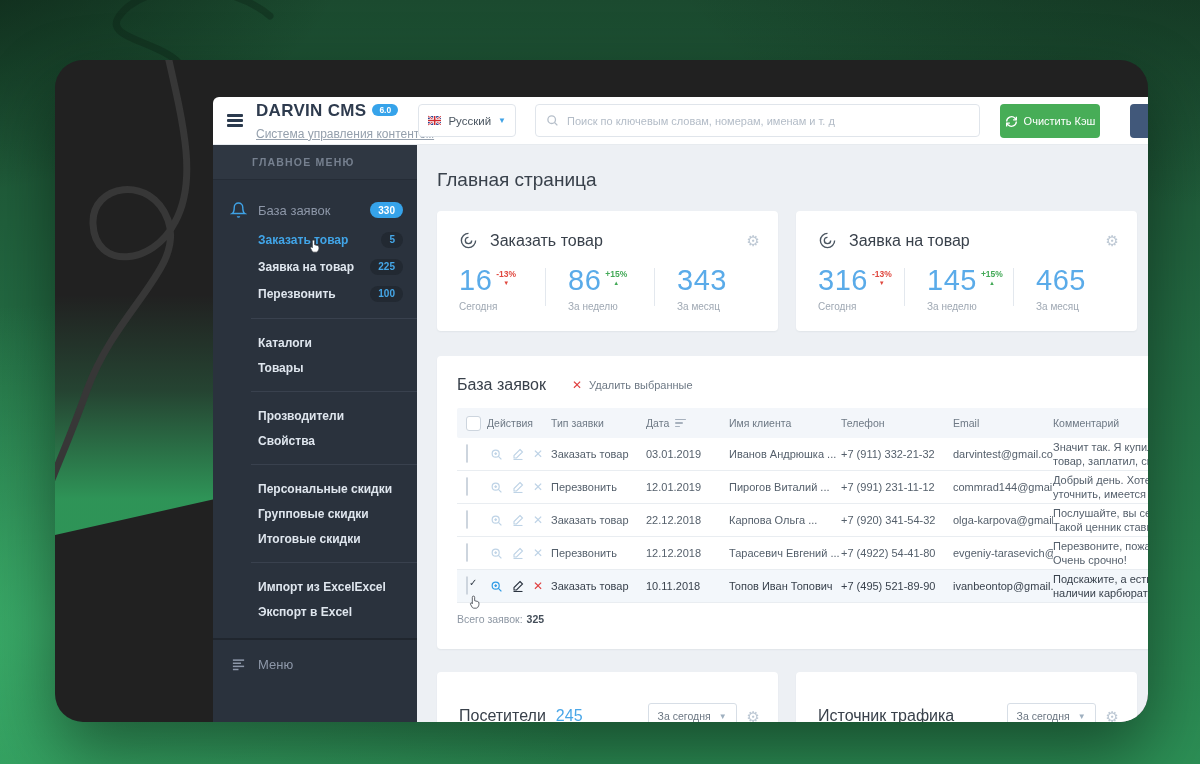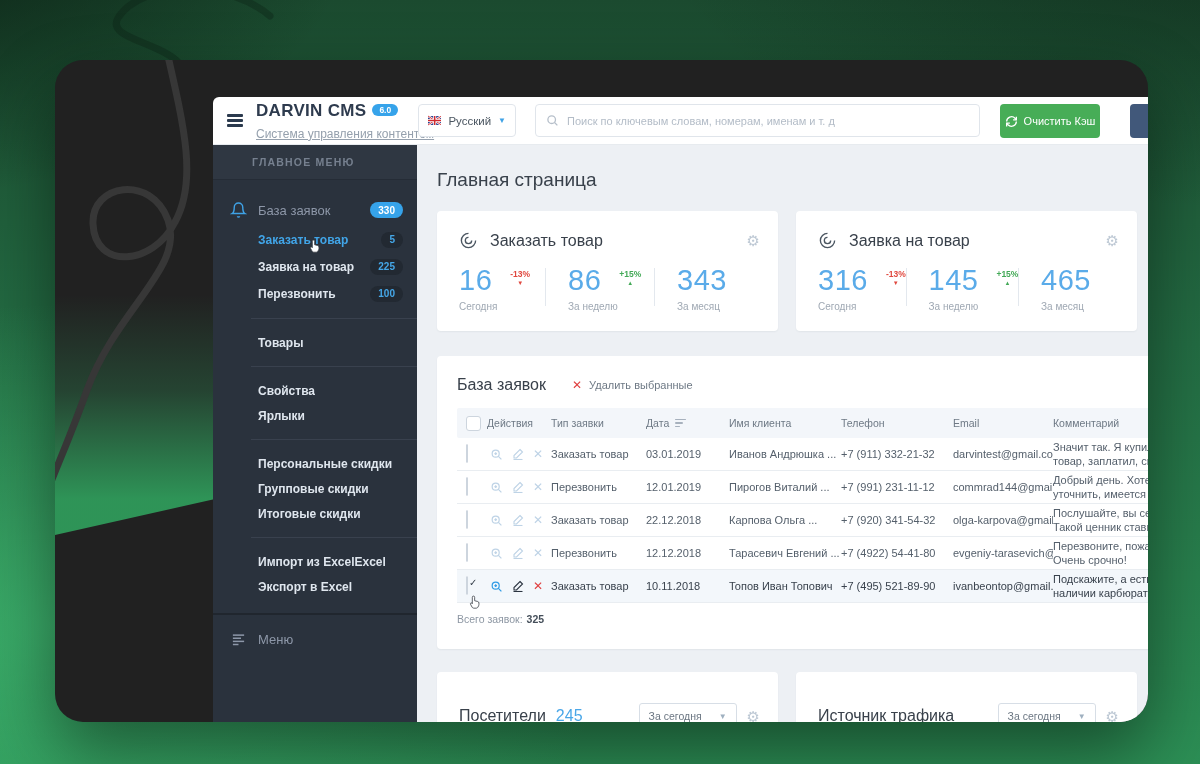--- a/index.html
+++ b/index.html
@@ -93,21 +93,21 @@
   .cards-row{ display:flex; gap:18px; margin-top:20px; }
   .stat-card{
     width:341px; height:120px; background:#fff; border-radius:4px; box-shadow:0 1px 2px rgba(40,50,60,.06);
     padding:20px 18px 0 22px;
   }
   .stat-head{ display:flex; align-items:center; gap:12px; }
   .stat-title{ font-size:16px; font-weight:500; color:#39414b; }
   .gear{ margin-left:auto; color:#bdc8d4; font-size:15px; cursor:pointer; line-height:1; }
   .stat-vals{ display:flex; align-items:flex-start; margin-top:16px; }
   .sv{ min-width:78px; }
-  .num-row{ display:flex; align-items:flex-start; gap:18px; }
+  .num-row{ display:flex; align-items:flex-start; gap:4px; }
   .num{ font-size:29px; color:#5aabe9; line-height:1; letter-spacing:.5px; }
   .delta{ display:flex; flex-direction:column; align-items:center; margin-top:3px; font-size:8.5px; font-weight:700; }
   .delta i{ font-style:normal; font-size:6px; line-height:1; margin-top:1px; }
   .delta.down{ color:#e0483f; }
   .delta.up{ color:#43a957; }
   .sv-label{ font-size:10px; color:#9fa8b3; margin-top:6px; }
   .vdiv{ width:1px; height:38px; background:#e3e8ee; margin:2px 22px 0 8px; }
 
   
   .table-card{
@@ -143,21 +143,21 @@
   
   .bcard{
     width:341px; height:70px; background:#fff; border-radius:4px; box-shadow:0 1px 2px rgba(40,50,60,.06);
     padding:18px 18px 0 22px; display:flex; align-items:center; gap:10px;
   }
   .bc-title{ font-size:16px; font-weight:500; color:#39414b; }
   .bc-value{ font-size:16px; color:#4aa7e8; }
   .bc-right{ margin-left:auto; display:flex; align-items:center; gap:10px; }
   .period{
     border:1px solid #d7dee6; border-radius:3px; height:26px; min-width:88px; display:flex; align-items:center;
-    padding:0 9px; gap:17px; cursor:pointer; background:#fff;
+    padding:0 9px; gap:8px; cursor:pointer; background:#fff;
   }
   .period .p-label{ font-size:10.5px; color:#6b7682; }
   .period .caret{ font-size:8px; color:#9fb0c0; margin-left:auto; }
 </style>
 </head>
 <body>
 
 <svg class="bg-arc" width="260" height="70">
   <path d="M250,16 C205,-22 120,-18 98,18 C86,38 138,42 158,62" fill="none" stroke="rgba(12,32,20,0.35)" stroke-width="7" stroke-linecap="round"></path>
 </svg>
@@ -244,30 +244,33 @@
             <span class="badge badge-dark">225</span>
           </div>
           <div class="sub">
             <span class="sub-label">Перезвонить</span>
             <span class="badge badge-dark">100</span>
           </div>
 
           <hr class="side-div">
 
           <div class="sub">
+              <span class="sub-label">Каталоги</span>
+            </div>
+          <div class="sub">
               <span class="sub-label">Товары</span>
             </div>
 
           <hr class="side-div">
 
           <div class="sub">
+              <span class="sub-label">Прозводители</span>
+            </div>
+          <div class="sub">
               <span class="sub-label">Свойства</span>
-            </div>
-          <div class="sub">
-              <span class="sub-label">Ярлыки</span>
             </div>
 
           <hr class="side-div">
 
           <div class="sub">
               <span class="sub-label">Персональные скидки</span>
             </div>
           <div class="sub">
               <span class="sub-label">Групповые скидки</span>
             </div>

